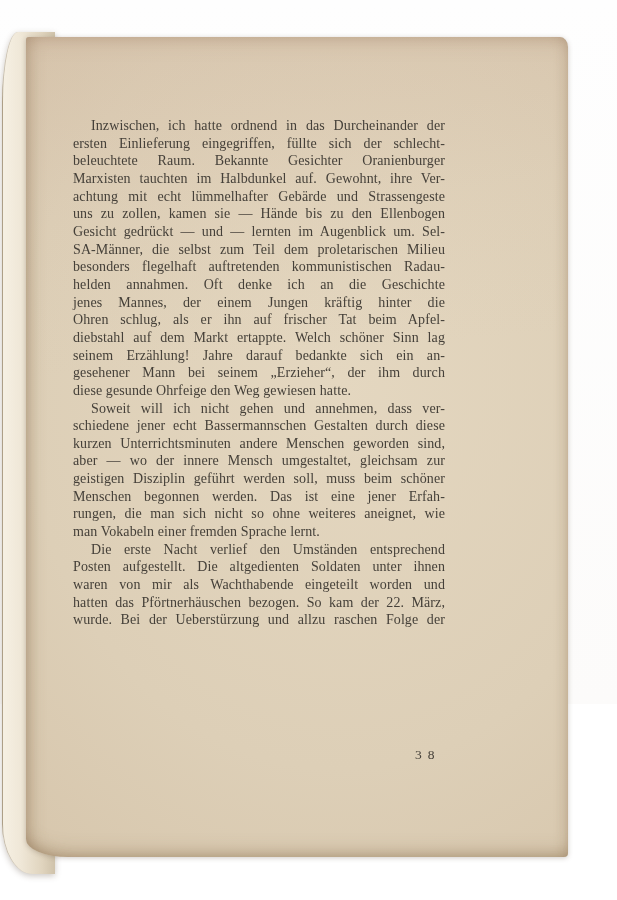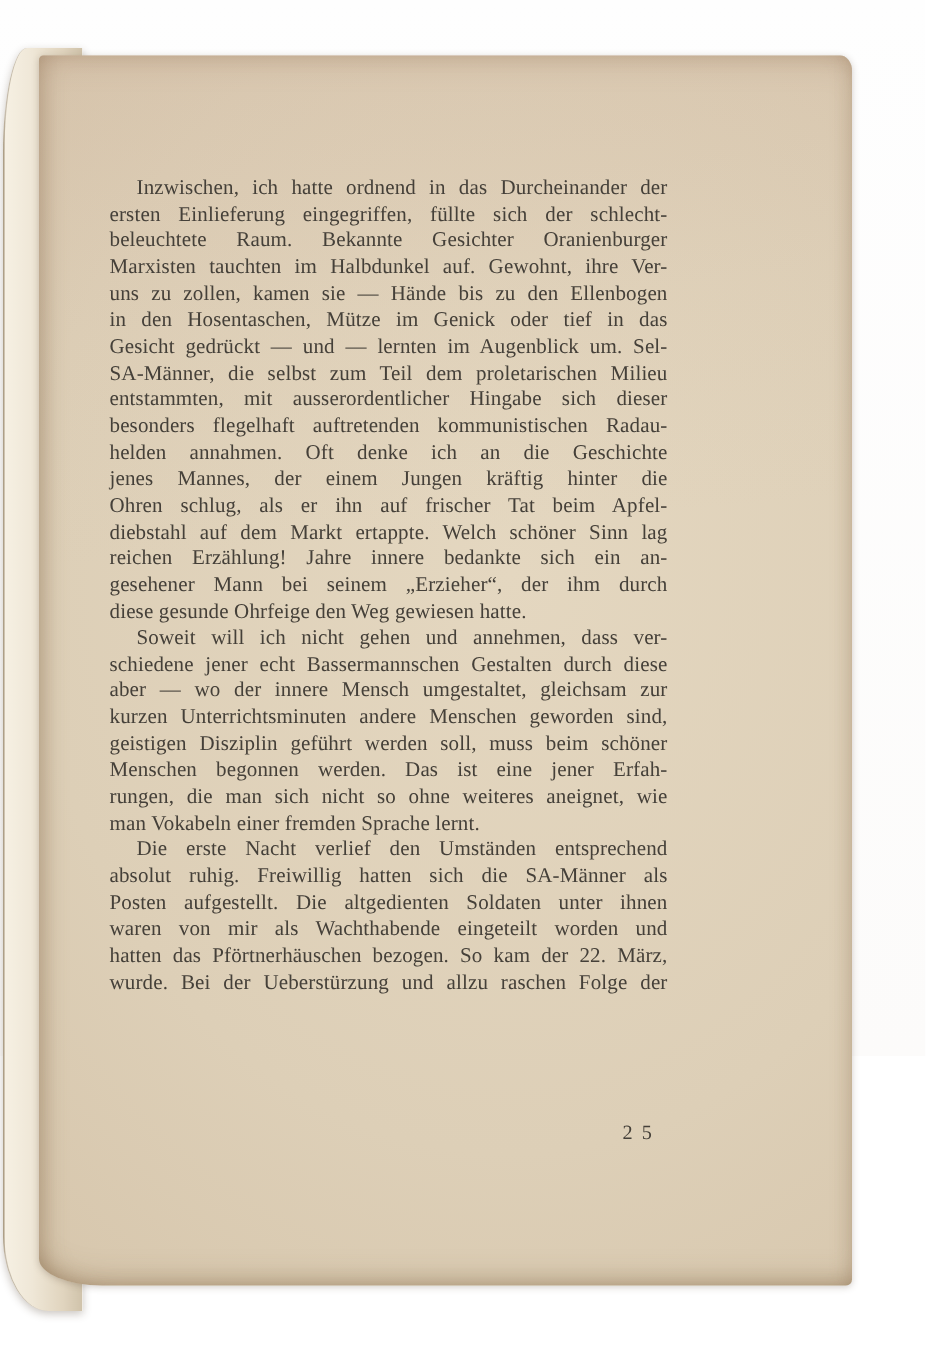--- a/index.html
+++ b/index.html
@@ -76,48 +76,46 @@
 
 <div class="photo">
   <div class="under-pages"></div>
   <div class="page">
     <div class="text-block">
         <div>
           <div class="line indent">Inzwischen, ich hatte ordnend in das Durcheinander der</div>
           <div class="line">ersten Einlieferung eingegriffen, füllte sich der schlecht-</div>
           <div class="line">beleuchtete Raum.  Bekannte Gesichter Oranienburger</div>
           <div class="line">Marxisten tauchten im Halbdunkel auf. Gewohnt, ihre Ver-</div>
+          <div class="line">achtung mit echt lümmelhafter Gebärde und Strassengeste</div>
           <div class="line">uns zu zollen, kamen sie — Hände bis zu den Ellenbogen</div>
-          <div class="line">in den Hosentaschen, Mütze im Genick oder tief in das</div>
           <div class="line">Gesicht gedrückt — und — lernten im Augenblick um.  Sel-</div>
           <div class="line">SA-Männer, die selbst zum Teil dem proletarischen Milieu</div>
-          <div class="line">entstammten, mit ausserordentlicher Hingabe sich dieser</div>
           <div class="line">besonders flegelhaft auftretenden kommunistischen Radau-</div>
           <div class="line">helden annahmen.  Oft denke ich an die Geschichte</div>
           <div class="line">jenes Mannes, der einem Jungen kräftig hinter die</div>
           <div class="line">Ohren schlug, als er ihn auf frischer Tat beim Apfel-</div>
           <div class="line">diebstahl auf dem Markt ertappte.  Welch schöner Sinn lag</div>
-          <div class="line">reichen Erzählung!  Jahre innere bedankte sich ein an-</div>
+          <div class="line">seinem Erzählung!  Jahre darauf bedankte sich ein an-</div>
           <div class="line">gesehener Mann bei seinem „Erzieher“, der ihm durch</div>
           <div class="line last">diese gesunde Ohrfeige den Weg gewiesen hatte.</div>
         </div>
         <div>
           <div class="line indent">Soweit will ich nicht gehen und annehmen, dass ver-</div>
           <div class="line">schiedene jener echt Bassermannschen Gestalten durch diese</div>
+          <div class="line">kurzen Unterrichtsminuten andere Menschen geworden sind,</div>
           <div class="line">aber — wo der innere Mensch umgestaltet, gleichsam zur</div>
-          <div class="line">kurzen Unterrichtsminuten andere Menschen geworden sind,</div>
           <div class="line">geistigen Disziplin geführt werden soll, muss beim schöner</div>
           <div class="line">Menschen begonnen werden.  Das ist eine jener Erfah-</div>
           <div class="line">rungen, die man sich nicht so ohne weiteres aneignet, wie</div>
           <div class="line last">man Vokabeln einer fremden Sprache lernt.</div>
         </div>
         <div>
           <div class="line indent">Die erste Nacht verlief den Umständen entsprechend</div>
-          <div class="line">absolut ruhig.  Freiwillig hatten sich die SA-Männer als</div>
           <div class="line">Posten aufgestellt.  Die altgedienten Soldaten unter ihnen</div>
           <div class="line">waren von mir als Wachthabende eingeteilt worden und</div>
           <div class="line">hatten das Pförtnerhäuschen bezogen. So kam der 22. März,</div>
           <div class="line">wurde. Bei der Ueberstürzung und allzu raschen Folge der</div>
         </div>
       </div>
-    <div class="page-number">25</div>
+    <div class="page-number">38</div>
   </div>
 </div>
 
 </body></html>

